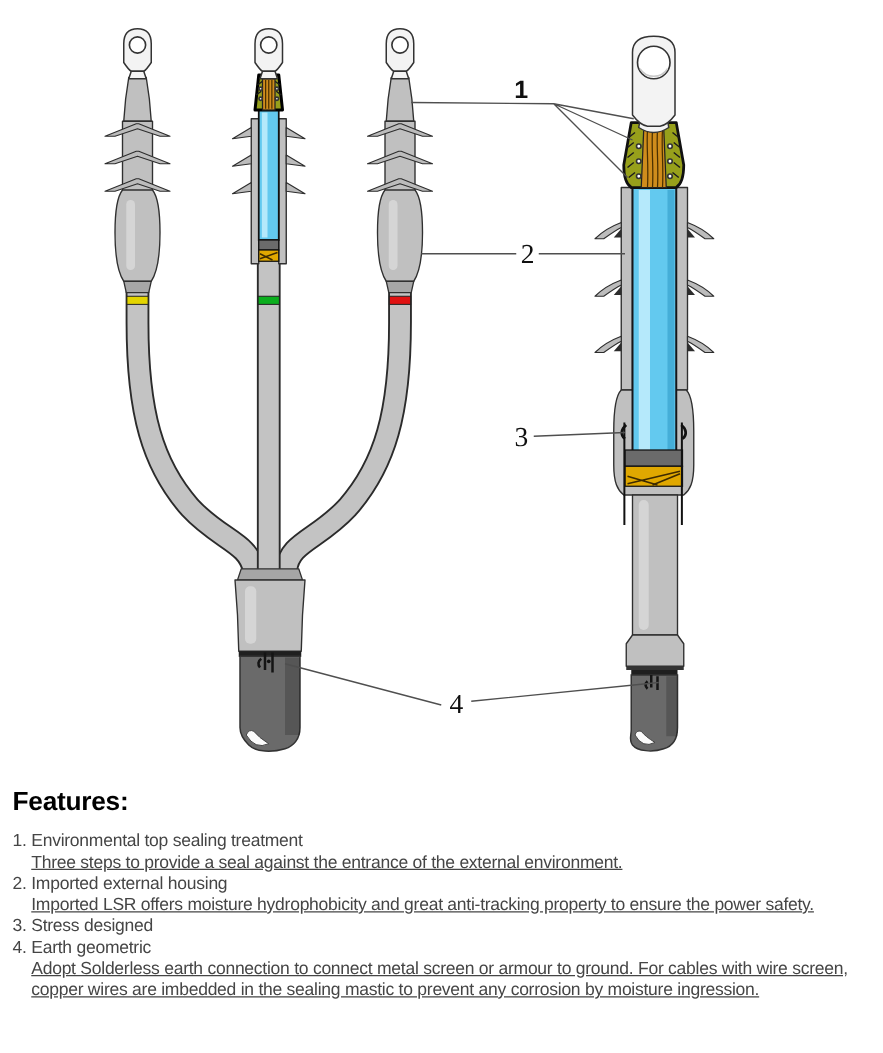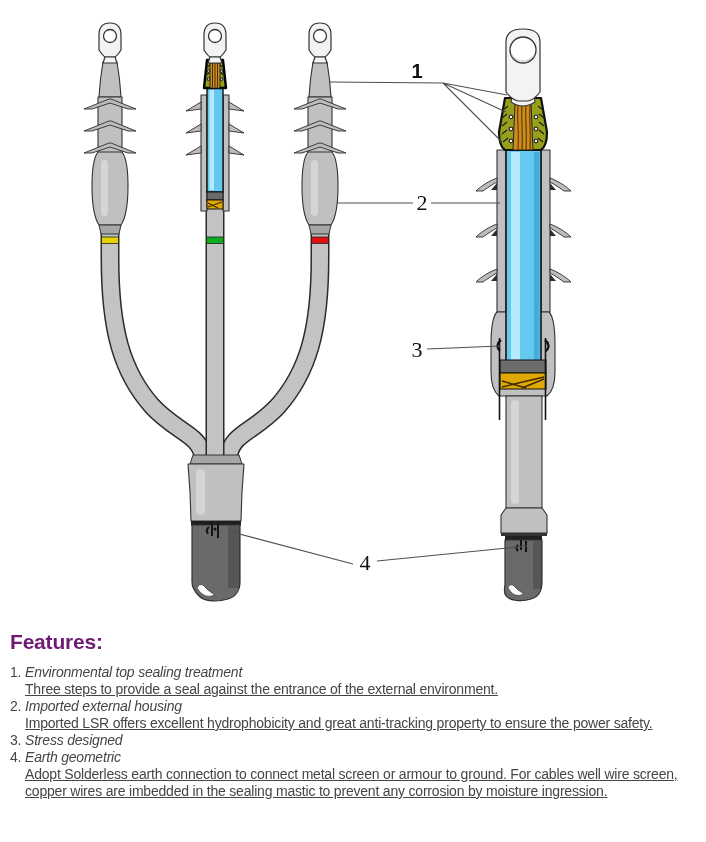--- a/index.html
+++ b/index.html
@@ -21,27 +21,27 @@
   .n1{font:bold 20px "Liberation Sans",sans-serif;fill:#101010;}
   .ns{font:22px "Liberation Serif",serif;fill:#101010;}
   .strand{stroke:#4a3000;stroke-width:1;fill:none;}
   .hatch{stroke:#1c1c1c;stroke-width:1.2;fill:none;}
   .winline{stroke:#111;stroke-width:1.6;fill:none;}
   .hook{stroke:#111;stroke-width:2.2;fill:none;}
   .clamp{stroke:#141414;stroke-width:2;fill:none;}
   .crescent{fill:#fbfbfb;stroke:#444;stroke-width:.8;}
   
   .features{position:absolute;left:10px;top:630px;width:686px;color:#3d3d3d;}
-  .features h2{margin:0 0 10px 0;font-size:21px;font-weight:bold;color:#701a75;
+  .features h2{margin:0 0 10px 0;font-size:21px;font-weight:bold;color:#000000;
                letter-spacing:-.2px;}
   .feat-item{display:flex;font-size:14px;line-height:17px;color:#454545;
              letter-spacing:-.2px;max-width:680px;}
   .feat-num{flex:0 0 15px;}
   .feat-body{flex:1;}
-  .feat-title{display:block;font-style:italic;}
+  .feat-title{display:block;}
   .feat-desc{display:block;text-decoration:underline;}
 </style>
 </head>
 <body>
 
 <div class="page">
 
 <svg width="706" height="620" viewBox="0 0 706 620">
 
   <defs>
@@ -254,33 +254,33 @@
     <span class="feat-body">
       <span class="feat-title">Environmental top sealing treatment</span>
       <span class="feat-desc">Three steps to provide a seal against the entrance of the external environment.</span>
     </span>
   </div>
 
   <div class="feat-item">
     <span class="feat-num">2.</span>
     <span class="feat-body">
       <span class="feat-title">Imported external housing</span>
-      <span class="feat-desc">Imported LSR offers excellent hydrophobicity and great anti-tracking property to ensure the power safety.</span>
+      <span class="feat-desc">Imported LSR offers moisture hydrophobicity and great anti-tracking property to ensure the power safety.</span>
     </span>
   </div>
 
   <div class="feat-item">
     <span class="feat-num">3.</span>
     <span class="feat-body">
       <span class="feat-title">Stress designed</span>
     </span>
   </div>
 
   <div class="feat-item">
     <span class="feat-num">4.</span>
     <span class="feat-body">
       <span class="feat-title">Earth geometric</span>
-      <span class="feat-desc">Adopt Solderless earth connection to connect metal screen or armour to ground. For cables well wire screen, copper wires are imbedded in the sealing mastic to prevent any corrosion by moisture ingression.</span>
+      <span class="feat-desc">Adopt Solderless earth connection to connect metal screen or armour to ground. For cables with wire screen, copper wires are imbedded in the sealing mastic to prevent any corrosion by moisture ingression.</span>
     </span>
   </div>
 </div>
 
 </div>
 
 </body></html>

